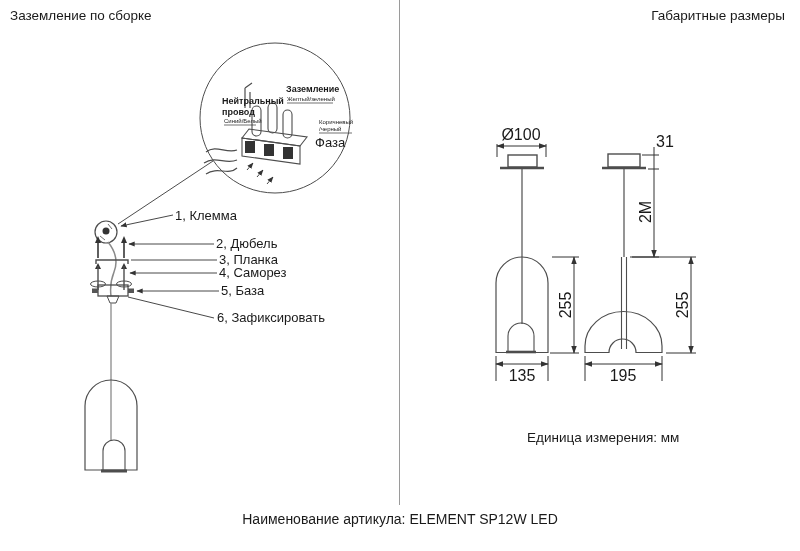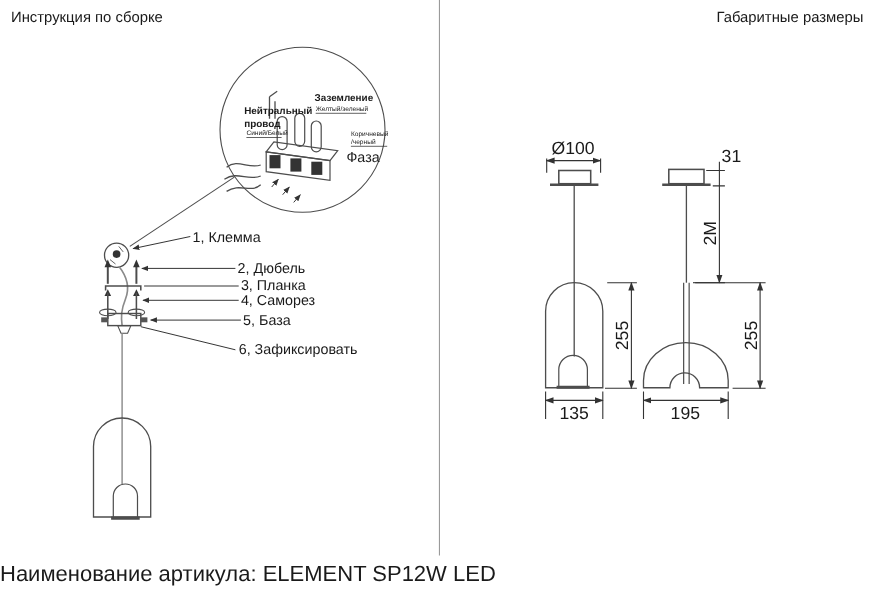--- a/index.html
+++ b/index.html
@@ -6,32 +6,32 @@
   .page{position:relative;width:800px;height:551px;background:#ffffff;overflow:hidden;
         font-family:"Liberation Sans",sans-serif;color:#1a1a1a;}
   .hdr{position:absolute;top:8px;font-size:13.5px;color:#1a1a1a;}
   .hdr-left{left:10px;}
   .hdr-right{right:15px;text-align:right;}
   .divider{position:absolute;left:399px;top:0;width:1px;height:505px;background:#9a9a9a;}
   svg{position:absolute;font-family:"Liberation Sans",sans-serif;}
   #svg-assembly{left:0;top:0;}
   #svg-dims{left:400px;top:0;}
   .units{position:absolute;left:527px;top:430px;font-size:13.5px;color:#1a1a1a;}
-  .footer{position:absolute;left:0;top:511px;width:800px;
-          font-size:20px;color:#1a1a1a;}
+  .footer{position:absolute;left:0;top:511px;width:800px;text-align:center;
+          font-size:14px;color:#1a1a1a;}
   text{fill:#1a1a1a;}
   .draw{stroke:#4d4d4d;fill:none;}
   .dim{stroke:#333;fill:none;}
 </style>
 </head>
 <body>
 
 <div class="page">
 
-  <div class="hdr hdr-left">Инструкция по сборке</div>
+  <div class="hdr hdr-left">Заземление по сборке</div>
   <div class="hdr hdr-right">Габаритные размеры</div>
   <div class="divider"></div>
 
   <svg id="svg-assembly" width="400" height="505" viewBox="0 0 400 505">
     <defs>
       <marker id="arrA" viewBox="0 0 10 10" refX="9" refY="5" markerWidth="7" markerHeight="7" orient="auto-start-reverse">
         <path d="M0 1 L10 5 L0 9 Z" fill="#333"></path>
       </marker>
     </defs>
 
@@ -169,14 +169,15 @@
       <path d="M232 257 L296 257 M266 353 L296 353" class="dim" stroke-width="1"></path>
       <line x1="291" y1="257" x2="291" y2="353" class="dim" stroke-width="1" marker-start="url(#arrD)" marker-end="url(#arrD)"></line>
       <text font-size="16" text-anchor="middle" transform="translate(288 305) rotate(-90)">255</text>
 
       <path d="M185 356 L185 381 M262 356 L262 381" class="dim" stroke-width="1"></path>
       <line x1="185" y1="364" x2="262" y2="364" class="dim" stroke-width="1" marker-start="url(#arrD)" marker-end="url(#arrD)"></line>
       <text x="223" y="381" font-size="16" text-anchor="middle">195</text>
     </g>
   </svg>
 
+  <div class="units">Единица измерения: мм</div>
   <div class="footer">Наименование артикула: ELEMENT SP12W LED</div>
 </div>
 
 </body></html>

